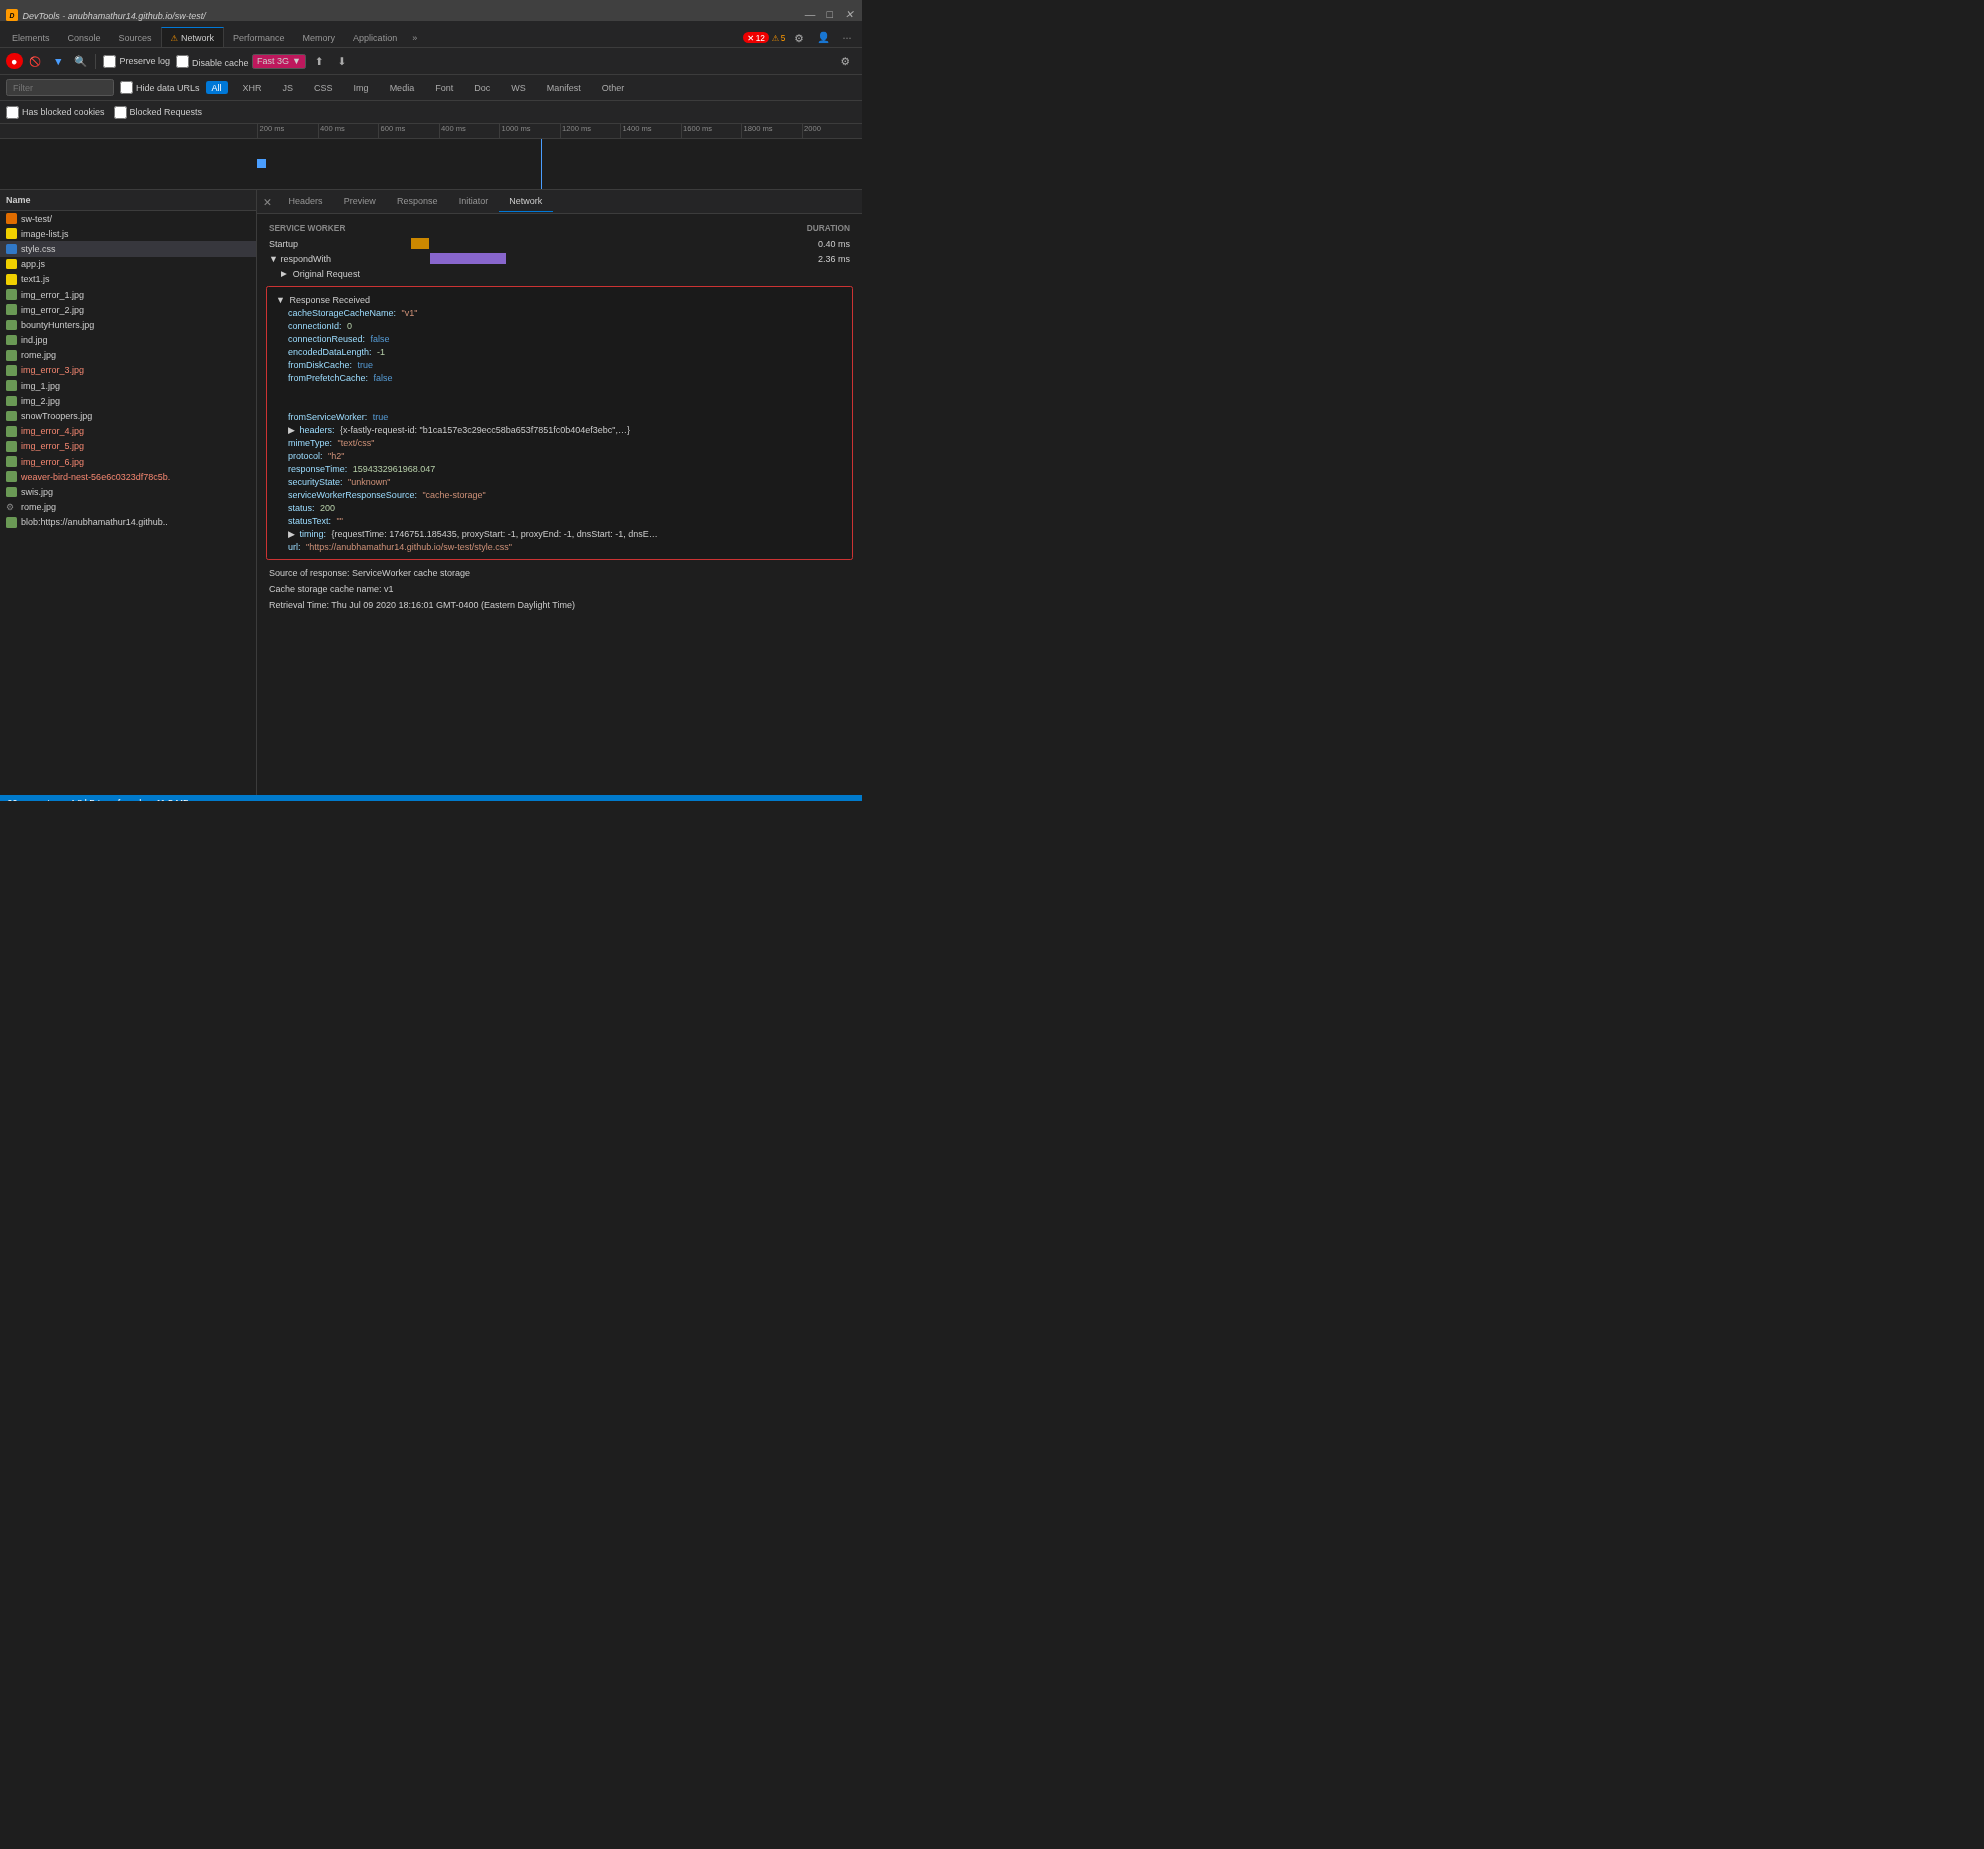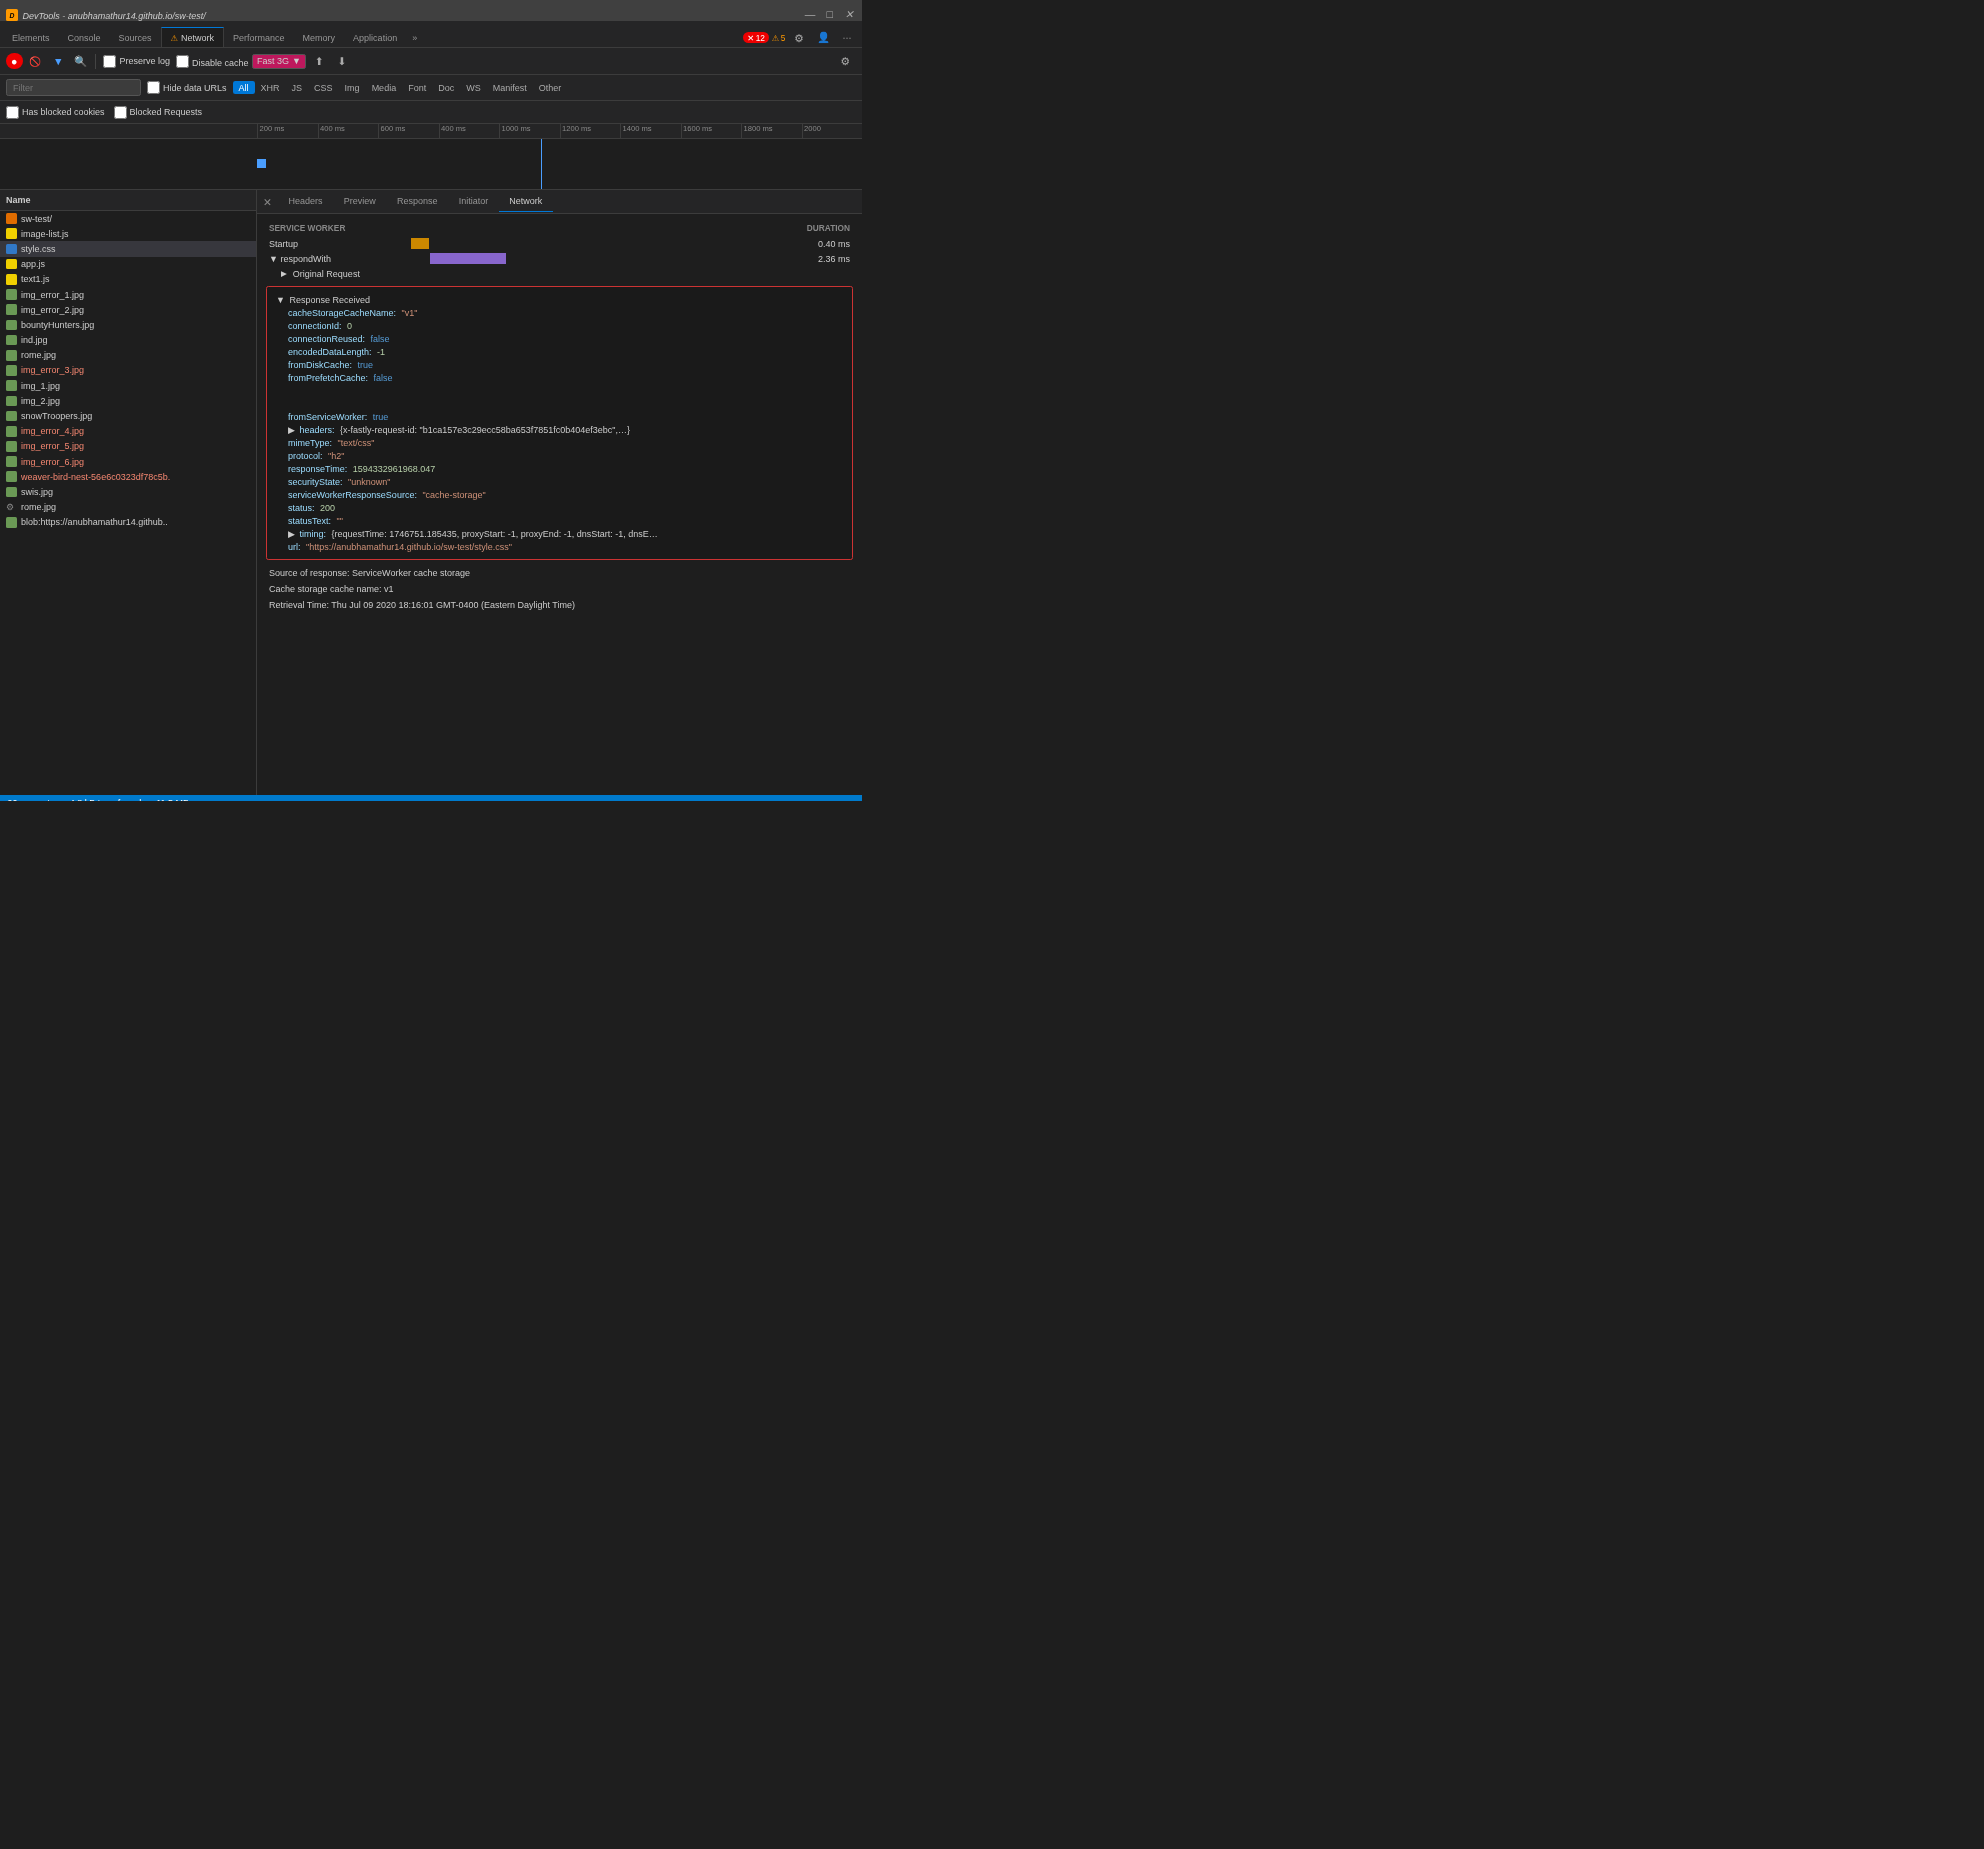--- a/index.html
+++ b/index.html
@@ -31,23 +31,23 @@
     .tool-btn.red { background: #e00; color: #fff; border-radius: 50%; width: 16.6px; height: 16.6px; }
     .tool-divider { width: 0.8px; height: 15px; background: #444; margin: 0 1.5px; }
     .preserve-log { display: flex; align-items: center; gap: 3px; color: #ccc; cursor: pointer; white-space: nowrap; margin-left: 3px; }
     .preserve-log input[type=checkbox] { accent-color: #0078d7; }
     .disable-cache { display: flex; align-items: flex-end; gap: 3px; color: #ccc; cursor: pointer; white-space: nowrap; margin-left: 3px; }
     .throttle-select { background: #be185d; border: 0.8px solid #555; color: #ccc; padding: 1.5px 4.5px; border-radius: 2.3px; font-size: 9px; cursor: pointer; display: flex; align-items: center; gap: 3px; }
     .toolbar-right { margin-left: auto; display: flex; align-items: center; gap: 3px; }
     
     
     .filterbar { background: #252526; height: 26px; display: flex; align-items: center; padding: 0 6px; gap: 6px; border-bottom: 0.8px solid #3c3c3c; }
-    .filter-input { background: #3c3c3c; border: 0.8px solid #555; color: #ccc; padding: 2.3px 6px; border-radius: 2.3px; font-size: 9px; width: 135px; }
+    .filter-input { background: #3c3c3c; border: 0.8px solid #555; color: #ccc; padding: 2.3px 6px; border-radius: 2.3px; font-size: 9px; width: 108px; }
     .hide-data-urls { display: flex; align-items: center; gap: 3px; color: #ccc; cursor: pointer; white-space: nowrap; }
-    .filter-types { display: flex; align-items: center; gap: 0; }
+    .filter-types { display: flex; align-items: center; gap: 9px; }
     .filter-type { padding: 1.5px 6px; cursor: pointer; border-radius: 2.3px; color: #aaa; font-size: 9px; }
     .filter-type.active { background: #0078d7; color: #fff; }
     
     
     .cookiebar { background: #252526; height: 23px; display: flex; align-items: center; padding: 0 6px; gap: 9px; border-bottom: 0.8px solid #3c3c3c; }
     .cookie-check { display: flex; align-items: center; gap: 3px; color: #ccc; cursor: pointer; font-size: 9px; }
     
     
     .timeline { background: #1e1e1e; height: 51px; border-bottom: 0.8px solid #3c3c3c; position: relative; overflow: hidden; }
     .timeline-cursor { position: absolute; top: 0; left: 33%; width: 0.8px; height: 100%; background: #4a9eff; }

